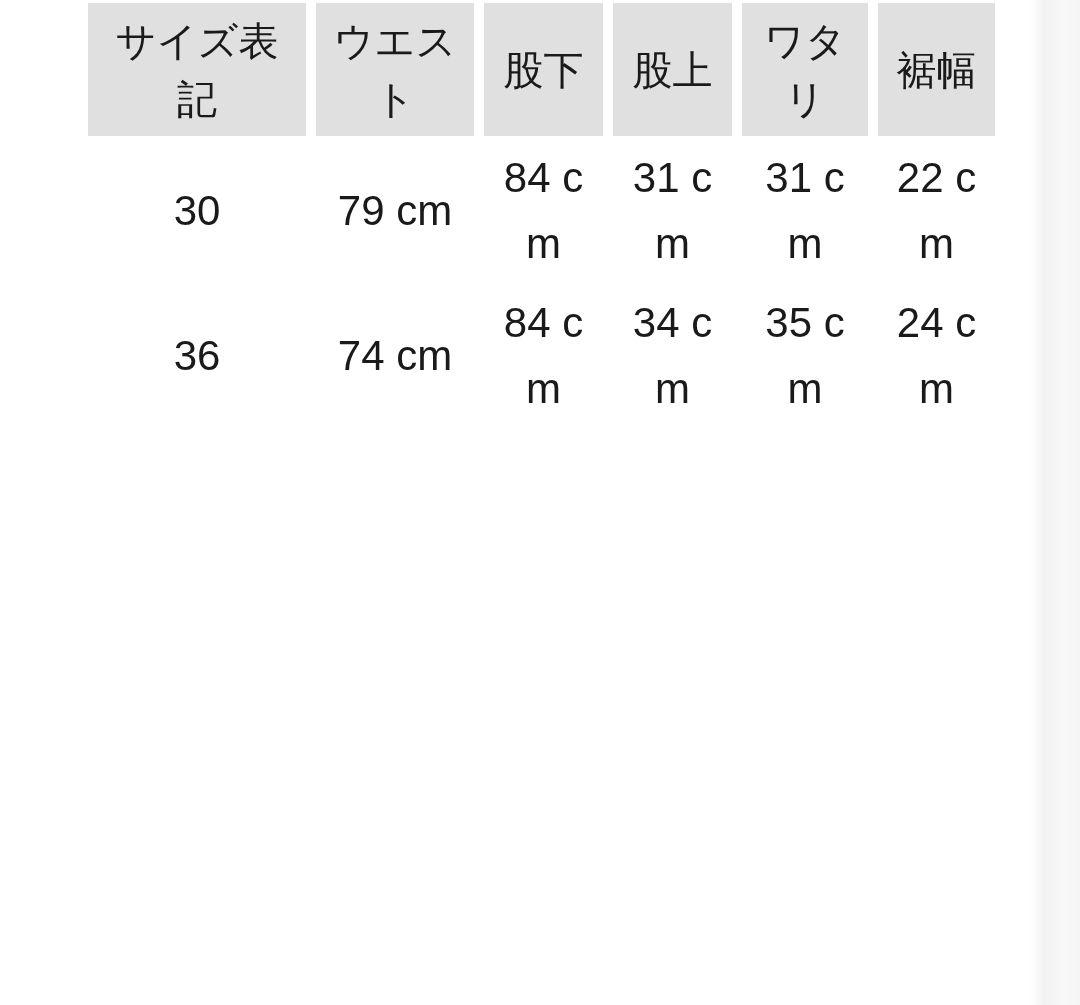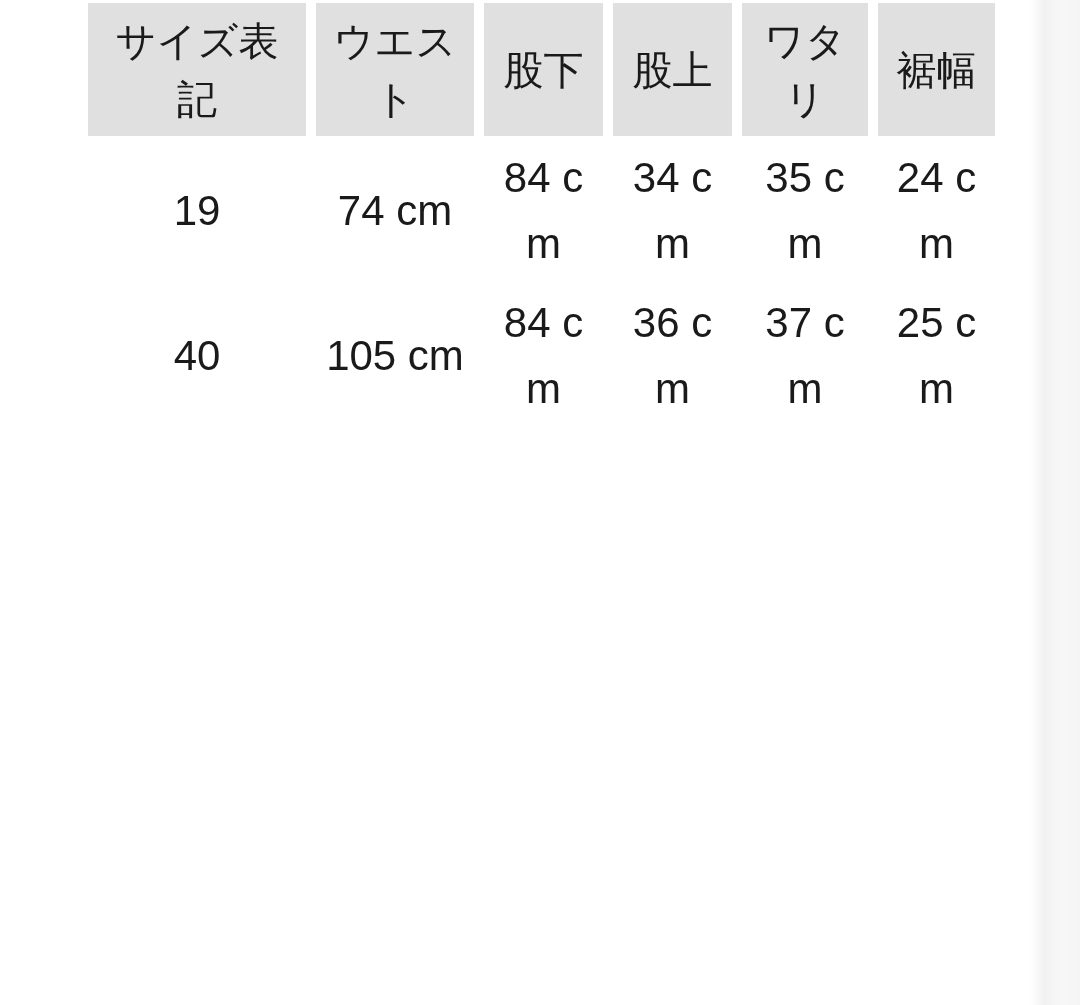--- a/index.html
+++ b/index.html
@@ -81,31 +81,31 @@
       <th>サイズ表記</th>
       <th>ウエスト</th>
       <th>股下</th>
       <th>股上</th>
       <th>ワタリ</th>
       <th>裾幅</th>
     </tr>
   </thead>
   <tbody>
     <tr>
-      <td>19</td>
+      <td>30</td>
+      <td>79 cm</td>
+      <td>84 cm</td>
+      <td>31 cm</td>
+      <td>31 cm</td>
+      <td>22 cm</td>
+    </tr>
+    <tr>
+      <td>36</td>
       <td>74 cm</td>
       <td>84 cm</td>
       <td>34 cm</td>
       <td>35 cm</td>
       <td>24 cm</td>
-    </tr>
-    <tr>
-      <td>40</td>
-      <td>105 cm</td>
-      <td>84 cm</td>
-      <td>36 cm</td>
-      <td>37 cm</td>
-      <td>25 cm</td>
     </tr>
   </tbody>
 </table>
 
 <div class="edge-strip"></div>
 
 </body></html>

